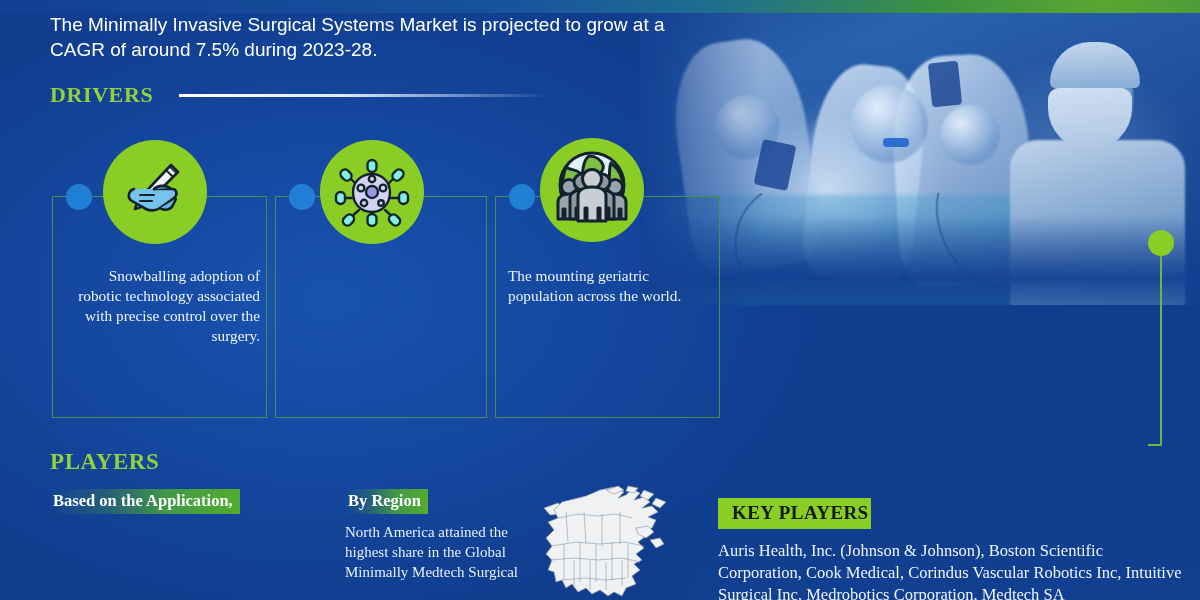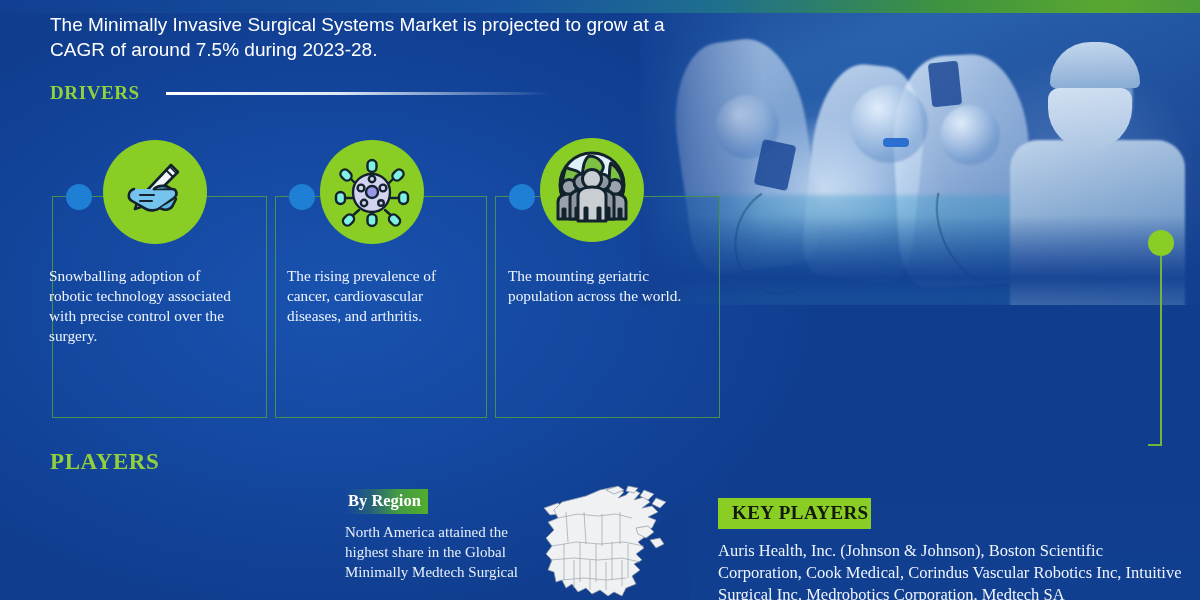--- a/index.html
+++ b/index.html
@@ -113,21 +113,21 @@
     color:#ffffff; font-size:19px; line-height:1.34;
     font-family:Liberation Sans, sans-serif;
   }
 
   
   #drivers-head {
     position:absolute; left:50px; top:82px; z-index:30;
     display:flex; align-items:center; width:500px;
   }
   #drivers-head .lbl {
-    color:#93d13c; font-size:19px; font-weight:bold; letter-spacing:.6px;
+    color:#93d13c; font-size:22px; font-weight:bold; letter-spacing:.6px;
     font-family:"Liberation Serif", serif; white-space:nowrap;
   }
   #drivers-head .rule {
     flex:1; height:3px; margin-left:26px;
     background:linear-gradient(90deg,#ffffff 0%, #dfeaf7 45%, rgba(255,255,255,0) 100%);
   }
 
   
   .driver-card {
     position:absolute; z-index:20;
@@ -155,21 +155,21 @@
   }
   .di1 { left:103px; top:140px; }
   .di2 { left:320px; top:140px; }
   .di3 { left:540px; top:138px; }
 
   .driver-text {
     position:absolute; z-index:27;
     color:#eef4fb; font-size:15.3px; line-height:1.31;
     font-family:"Liberation Serif", serif;
   }
-  .dt1 { left:49px;  top:266px; width:196px; }
+  .dt1 { left:64px;  top:266px; width:196px;text-align:right; }
   .dt2 { left:287px; top:266px; width:190px; }
   .dt3 { left:508px; top:266px; width:200px; }
 
   
   #green-pointer { position:absolute; z-index:28; left:1148px; top:230px; }
   #green-pointer .dot {
     position:absolute; left:0; top:0; width:26px; height:26px;
     border-radius:50%; background:#8ace25;
   }
   #green-pointer .stem {
@@ -344,32 +344,34 @@
         <path d="M21 72 L21 51 C21 46 26 43 33 43 C40 43 45 46 45 51 L45 72 L40 72 L40 61 L38 61 L38 72 L29 72 L29 61 L27 61 L27 72 Z" fill="#8e979f"></path>
         <circle cx="53" cy="35" r="8" fill="#8e979f"></circle>
         <path d="M41 72 L41 51 C41 46 46 43 53 43 C60 43 65 46 65 51 L65 72 L60 72 L60 61 L58 61 L58 72 L49 72 L49 61 L47 61 L47 72 Z" fill="#8e979f"></path>
         <circle cx="43" cy="32" r="9.5" fill="#c9ced3"></circle>
         <path d="M29 74 L29 49 C29 43 35 40 43 40 C51 40 57 43 57 49 L57 74 L51 74 L51 61 L49 61 L49 74 L38 74 L38 61 L36 61 L36 74 Z" fill="#c9ced3"></path>
       </g>
     </svg>
   </div>
 
   <div class="driver-text dt1">Snowballing adoption of robotic technology associated with precise control over the surgery.</div>
-  <div class="driver-text dt2">The rising prevalence of cancer, cardiovascular diseases, and arthritis.</div>
   <div class="driver-text dt3">The mounting geriatric population across the world.</div>
 
   <div id="green-pointer">
     <div class="dot"></div>
     <div class="stem"></div>
     <div class="foot"></div>
   </div>
 
   <div id="segment-head">PLAYERS</div>
 
   <div class="seg-col" id="seg-app">
+    <span class="seg-title-wrap">
+      <span class="seg-title">Based on the Application,</span>
+    </span>
   </div>
 
   <div class="seg-col" id="seg-region">
     <span class="seg-title-wrap">
       <span class="seg-title">By Region</span>
     </span>
     <div class="seg-body">North America attained the highest share in the Global Minimally Medtech Surgical</div>
   </div>
 
   <div id="map-wrap">

